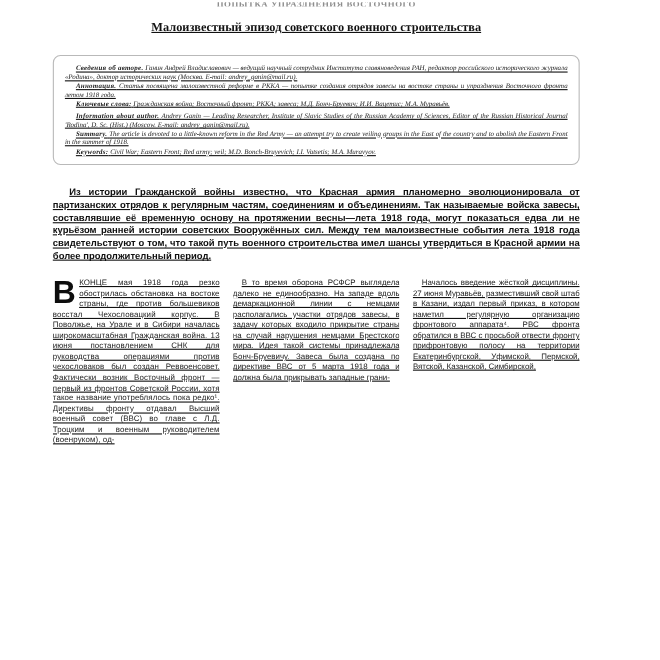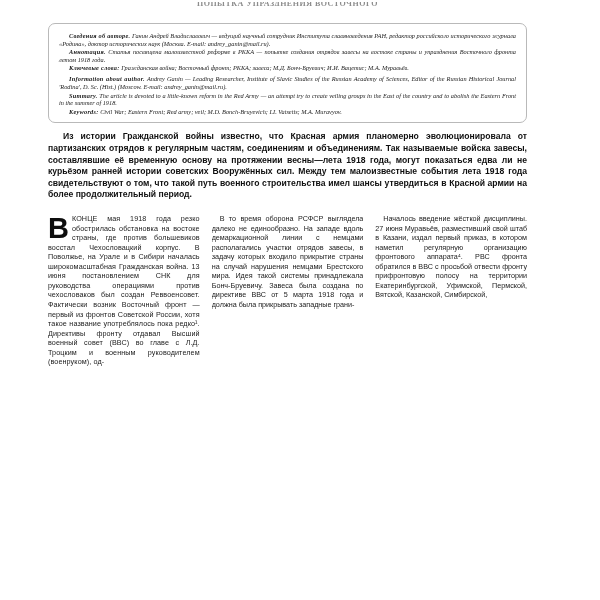--- a/index.html
+++ b/index.html
@@ -15,20 +15,21 @@
     color: #111111;
     -webkit-font-smoothing: antialiased;
   }
   .page {
     position: relative;
     width: 575px;
     height: 600px;
     box-sizing: border-box;
     padding: 0 48px;
     background: #ffffff;
+    text-decoration: underline;
   }
 
   
   .title-block {
     text-align: center;
     padding-top: 2px;
   }
   .title-ru-cropped {
     font-family: "Liberation Serif", serif;
     font-weight: bold;
@@ -95,21 +96,21 @@
   .abs-p + .abs-p { margin-top: 0.5px; }
   .abs-lead {
     font-weight: bold;
     font-style: italic;
     letter-spacing: .25px;
   }
   .abs-gap { height: 3.5px; }
 
   
   .lead {
-    margin-top: 8px;
+    margin-top: 19px;
     font-family: "Liberation Sans", sans-serif;
     font-weight: bold;
     font-size: 8.6px;
     line-height: 11.6px;
     text-align: justify;
     text-indent: 15px;
     color: #101010;
   }
 
   
@@ -151,20 +152,21 @@
     letter-spacing: .1px;
   }
 </style>
 </head>
 <body>
 
 <div class="page">
 
   <div class="title-block">
     <div class="title-ru-cropped">ПОПЫТКА УПРАЗДНЕНИЯ ВОСТОЧНОГО</div>
+    <div class="subtitle-ru">Малоизвестный эпизод советского военного строительства</div>
     <div class="title-en">
     </div>
   </div>
 
   <div class="abstract-box">
     <p class="abs-p">
       <span class="abs-lead">Сведения об авторе.</span>
       <span>Ганин Андрей Владиславович — ведущий научный сотрудник Института славяноведения РАН, редактор российского исторического журнала «Родина», доктор исторических наук (Москва. E-mail: andrey_ganin@mail.ru).</span>
     </p>
     <p class="abs-p">

